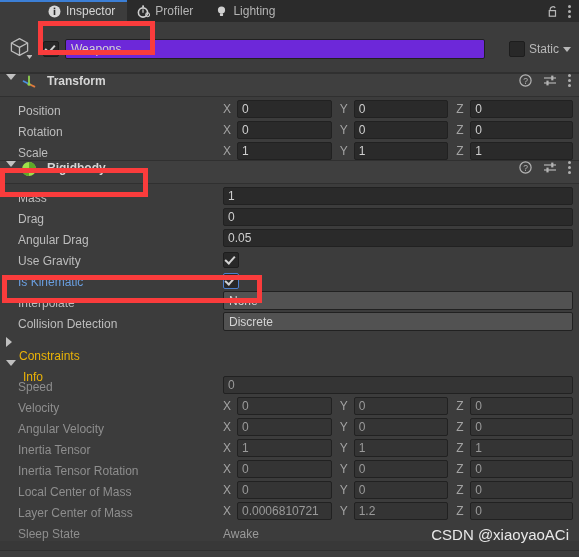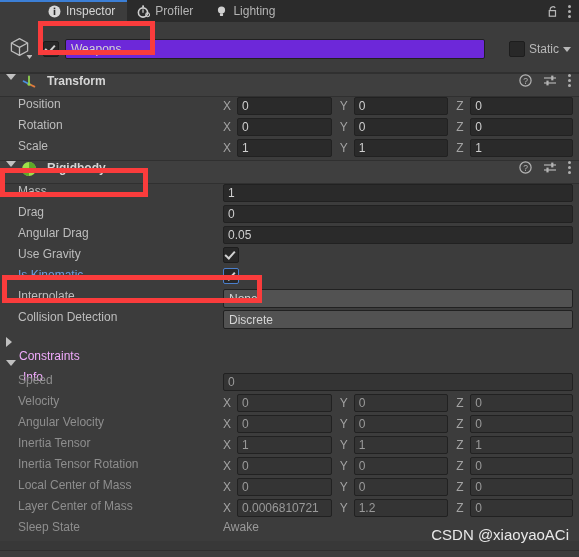--- a/index.html
+++ b/index.html
@@ -168,21 +168,21 @@
     display: flex; align-items: center; gap: 11px;
   }
   .help-ico { width: 13px; height: 13px; }
   .preset-ico { width: 14px; height: 13px; }
 
   
   .rows { background: #3c3c3c; }
   .row {
     height: 21px;
     display: flex;
-    align-items: flex-start;
+    align-items: flex-end;
     padding-left: 18px;
     position: relative;
   }
   .row .plabel {
     width: 205px;
     flex: 0 0 auto;
     color: #bdbdbd;
     font-size: 12px;
     white-space: nowrap;
     overflow: hidden;
@@ -223,21 +223,21 @@
     font-size: 12px;
     display: flex; align-items: center;
     justify-content: space-between;
     padding: 0 4px 0 5px;
   }
   .row .cbwrap { display: flex; align-items: center; }
   .sub-foldout-row {
     height: 21px; display: flex; align-items: center;
     padding-left: 6px;
   }
-  .sub-foldout-row .flabel { color: #f0abfc; font-size: 12px; margin-left: 2px; margin-top: 29px;}
+  .sub-foldout-row .flabel { color: #eab308; font-size: 12px; margin-left: 2px; margin-top: 29px;}
   .plaintext { color: #9a9a9a; font-size: 12px; }
 
   
   .anno {
     position: absolute;
     border: 5px solid #fa3c3c;
     box-sizing: border-box;
     pointer-events: none;
     z-index: 50;
   }

